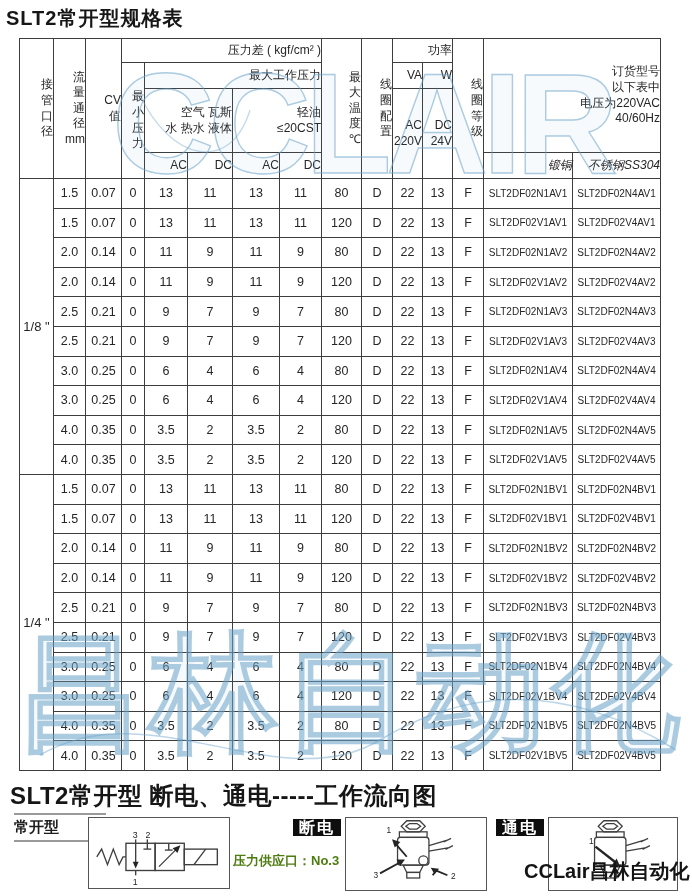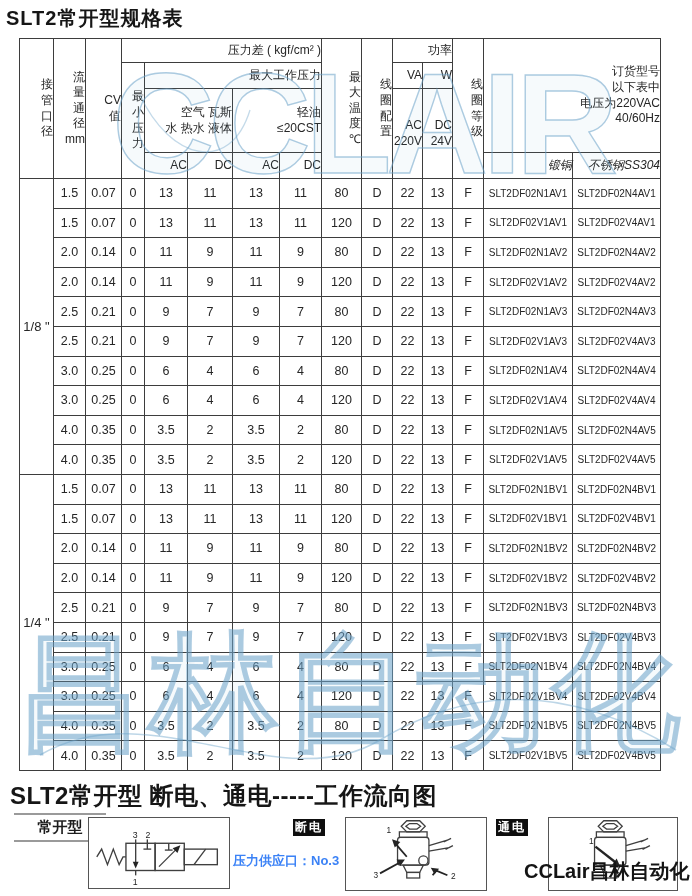--- a/index.html
+++ b/index.html
@@ -20,30 +20,30 @@
   tr.hr1 { height:24px; } tr.hr2 { height:26px; } tr.hr3 { height:64px; } tr.hr4 { height:26px; }
   table.spec tbody td { height:29.6px; font-size:12.5px; }
   table.spec td.model { font-size:10px; letter-spacing:0;margin-left:34px; }
   table.spec td.group-cell { font-size:13px; }
   th.order-cell { font-size:12px; line-height:1.7; }
   th.small-cap { font-size:12px;font-style:italic; }
 
   
   .flow-title { position:absolute; left:10px; top:780px; font-size:24px; font-weight:bold;
                 letter-spacing:0.5px; color:#161616; z-index:2; }
-  .nc-label { position:absolute; left:14px; top:813px; width:92px; text-align:center;
+  .nc-label { position:absolute; left:14px; top:813px; width:92px; 
               font-size:15px; font-weight:bold; padding:3px 0;
               border-top:2px solid #9a9a9a; border-bottom:2px solid #9a9a9a; z-index:2; }
   .schematic-box { position:absolute; left:88px; top:817px; width:142px; height:72px;
               border:1px solid #555; background:#fff; display:flex; align-items:center;
               justify-content:center; z-index:2; }
   .supply-note { position:absolute; left:233px; top:852px; font-size:13px; font-weight:bold;
-              color:#3b82f6; z-index:2; }
-  .tag { position:absolute; width:32px; height:17px; background:#0e0e0e; color:#fff;
-         font-size:12px; font-weight:bold; text-align:center; line-height:17px;
+              color:#4d7c0f; z-index:2; }
+  .tag { position:absolute; width:48px; height:17px; background:#0e0e0e; color:#fff;
+         font-size:16px; font-weight:bold; text-align:center; line-height:17px;
          letter-spacing:2px; z-index:3; }
   .tag-off { left:293px; top:819px; }
   .tag-on  { left:496px; top:819px; }
   .photo-box { position:absolute; top:817px; height:74px; border:1px solid #555;
          background:#fff; display:flex; align-items:center; justify-content:center; z-index:2; }
   .box-off { left:345px; width:142px; }
   .box-on  { left:548px; width:130px; }
   .brand { position:absolute; left:524px; top:858px; font-size:20px; font-weight:bold;
            color:#141414; z-index:7; white-space:nowrap; }
 

